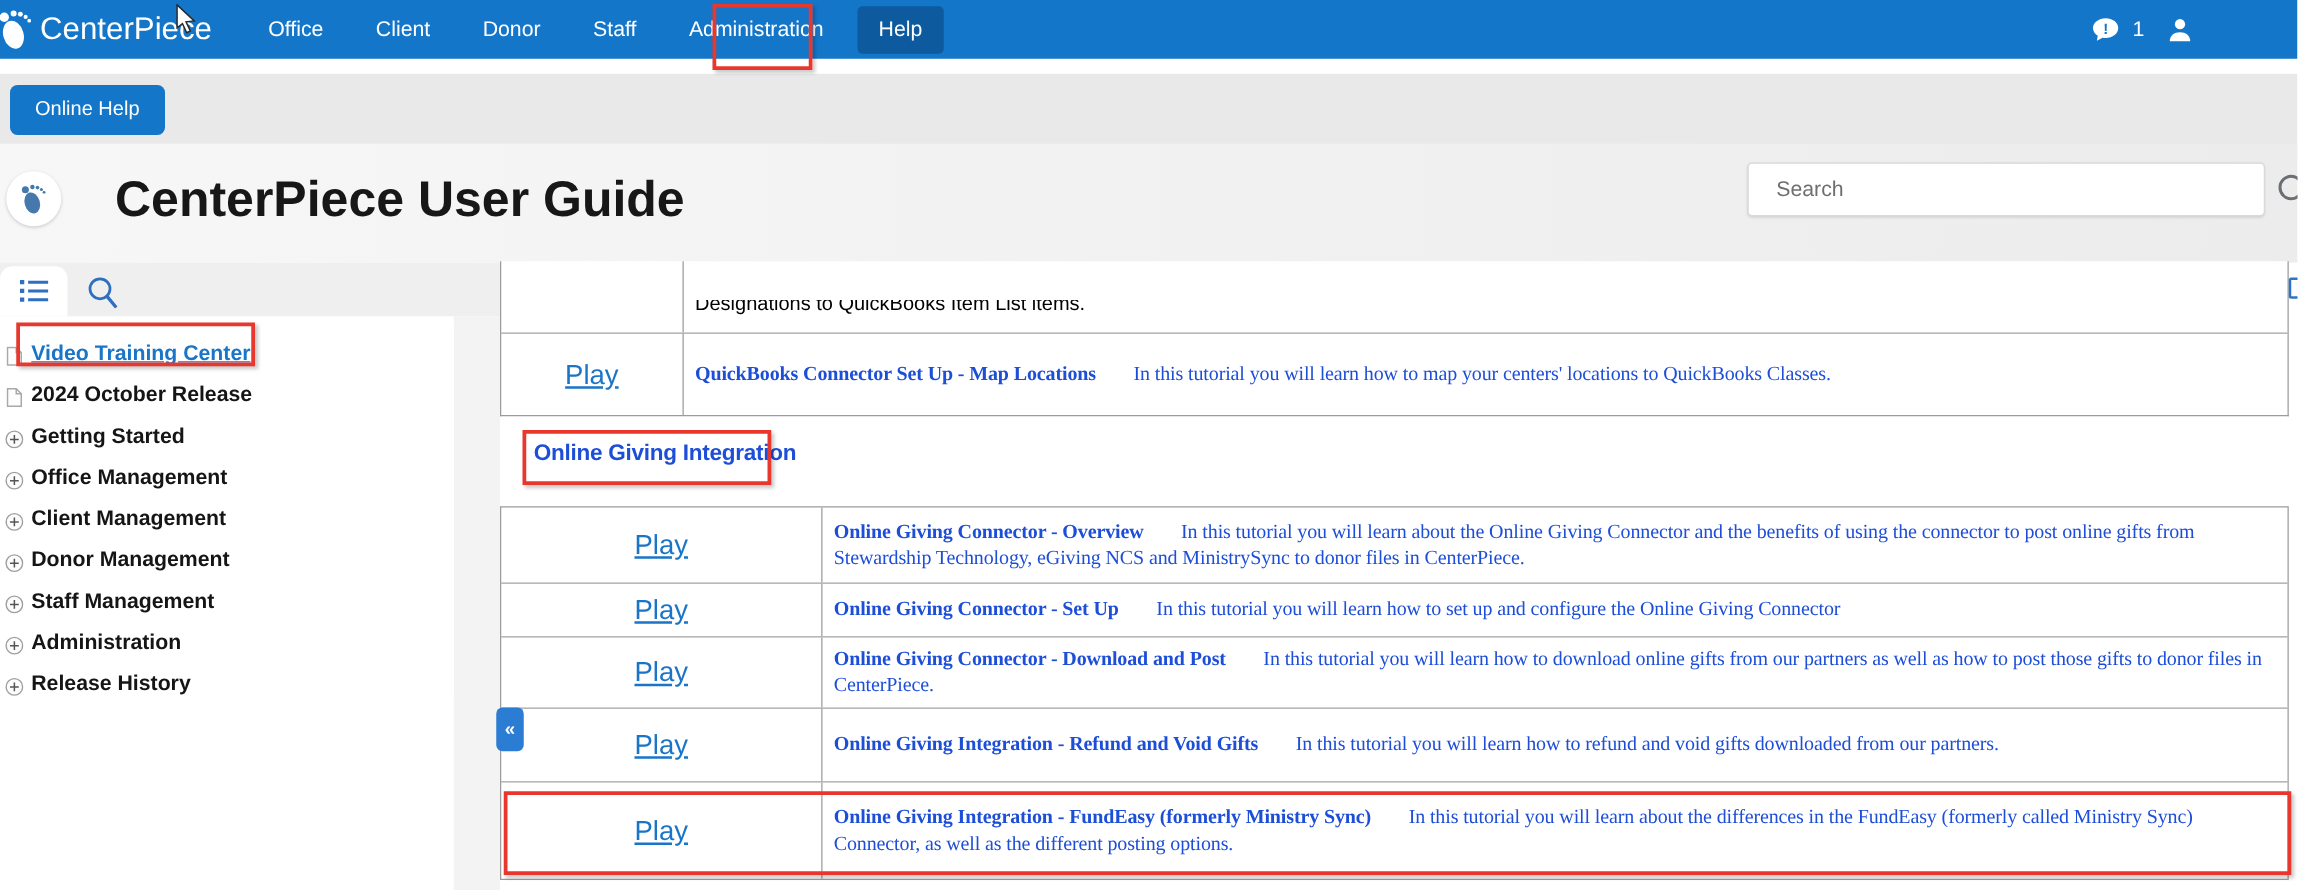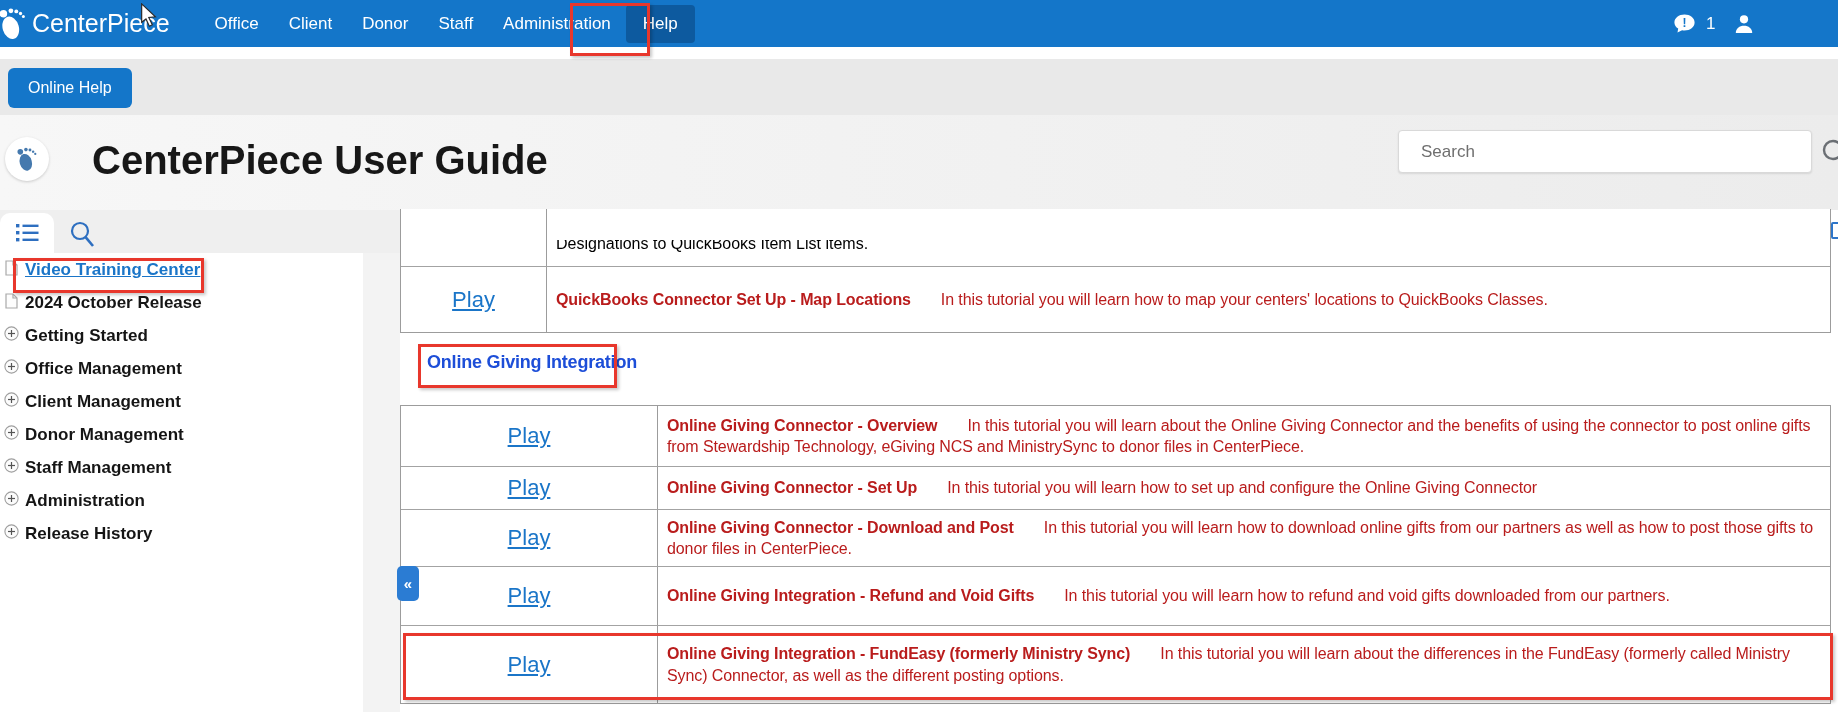--- a/index.html
+++ b/index.html
@@ -8,21 +8,21 @@
     position:relative; overflow:hidden; background:#fff;
     font-family:"Liberation Sans", sans-serif;
   }
 
   
   .navbar { position:absolute; left:0; top:0; width:1838px; height:47px;
     background:#1476c9; display:flex; align-items:center; color:#fff; z-index:5; }
   .brand { display:flex; align-items:center; margin-left:-5px; }
   .brand svg { width:36px; height:36px; }
   .brand-name { font-size:25px; letter-spacing:0; margin-left:1px; }
-  .nav-menu { display:flex; align-items:center; margin-left:30px; }
+  .nav-menu { display:flex; align-items:center; margin-left:30px;gap:12px; }
   .nav-item { font-size:17px; padding:10px 15px; cursor:pointer; white-space:nowrap; }
   .nav-item.active { background:#0d5a9f; border-radius:4px; padding:9px 17px; }
   .nav-icons { position:absolute; left:1672px; top:0; height:47px; display:flex; align-items:center; gap:9px; }
   .nav-count { font-size:17px; }
   .nav-icons svg { display:block; }
 
   
   .cursor { position:absolute; left:138px; top:3px; width:22px; height:31px; z-index:50; }
 
   
@@ -46,21 +46,21 @@
 
   
   .tabstrip { position:absolute; left:0; top:210px; width:400px; height:43px; background:#efefef; }
   .side-gutter { position:absolute; left:363px; top:253px; width:37px; height:459px; background:#f3f3f3; }
   .tab-active { position:absolute; left:0; top:3px; width:54px; height:40px; background:#fff;
     border-radius:10px 10px 0 0; display:flex; align-items:center; justify-content:center; cursor:pointer; }
   .tab-search { position:absolute; left:58px; top:3px; width:48px; height:40px;
     display:flex; align-items:center; justify-content:center; cursor:pointer; }
 
   .tree { position:absolute; left:0; top:260px; width:363px; background:#fff; }
-  .tree-row { height:33px; display:flex; align-items:flex-start; cursor:pointer; }
+  .tree-row { height:33px; display:flex; align-items:flex-end; cursor:pointer; }
   .tree-ico { width:20px; margin-left:1px; display:flex; align-items:center; justify-content:center; flex:none; }
   .tree-label { margin-left:4px; font-size:17px; font-weight:600; color:#151515; white-space:nowrap; }
   .tree-row.link .tree-label { color:#1a75c8; text-decoration:underline; font-weight:600; }
 
   
   .collapse-btn { position:absolute; left:397px; top:566px; width:22px; height:35px; background:#2b7cd3;
     border-radius:5px; color:#fff; font-size:15px; font-weight:bold; display:flex; align-items:center;
     justify-content:center; cursor:pointer; z-index:6; }
 
   
@@ -68,21 +68,21 @@
     border-left:1px solid #9c9c9c; border-right:1px solid #9c9c9c; border-bottom:1px solid #9c9c9c; }
   .tbl1 { top:209px; }
   .tbl2 { top:405px; border-top:1px solid #9c9c9c; }
   .trow { display:flex; border-bottom:1px solid #a3a3a3; }
   .trow:last-child { border-bottom:none; }
   .play-cell { flex:none; border-right:1px solid #9c9c9c; display:flex; align-items:center; justify-content:center; }
   .tbl1 .play-cell { width:146px; }
   .tbl2 .play-cell { width:257px; }
   .play-link { color:#1a75c8; font-size:22px; text-decoration:underline; cursor:pointer; }
   .desc-cell { flex:1; display:flex; align-items:center; padding:4px 16px 4px 9px; }
-  .desc-cell p { font-size:16px; line-height:21.5px; color:#b91c1c; letter-spacing:-0.1px; }
+  .desc-cell p { font-size:16px; line-height:21.5px; color:#1d4ed8; letter-spacing:-0.1px;font-family:Liberation Serif, serif; }
   .desc-title { font-weight:bold; margin-right:30px; }
 
   
   .clip-row { height:58px; }
   .clip-inner { position:relative; flex:1; overflow:hidden; }
   .clip-mask { position:absolute; left:9px; right:10px; top:31px; bottom:3px; overflow:hidden; }
   .clip-mask p { margin-top:-7px; font-size:16px; line-height:21.5px; color:#000; }
   .row-qb { min-height:65px; }
 
   .section-heading { position:absolute; left:427px; top:352px; font-size:18px; font-weight:bold;

